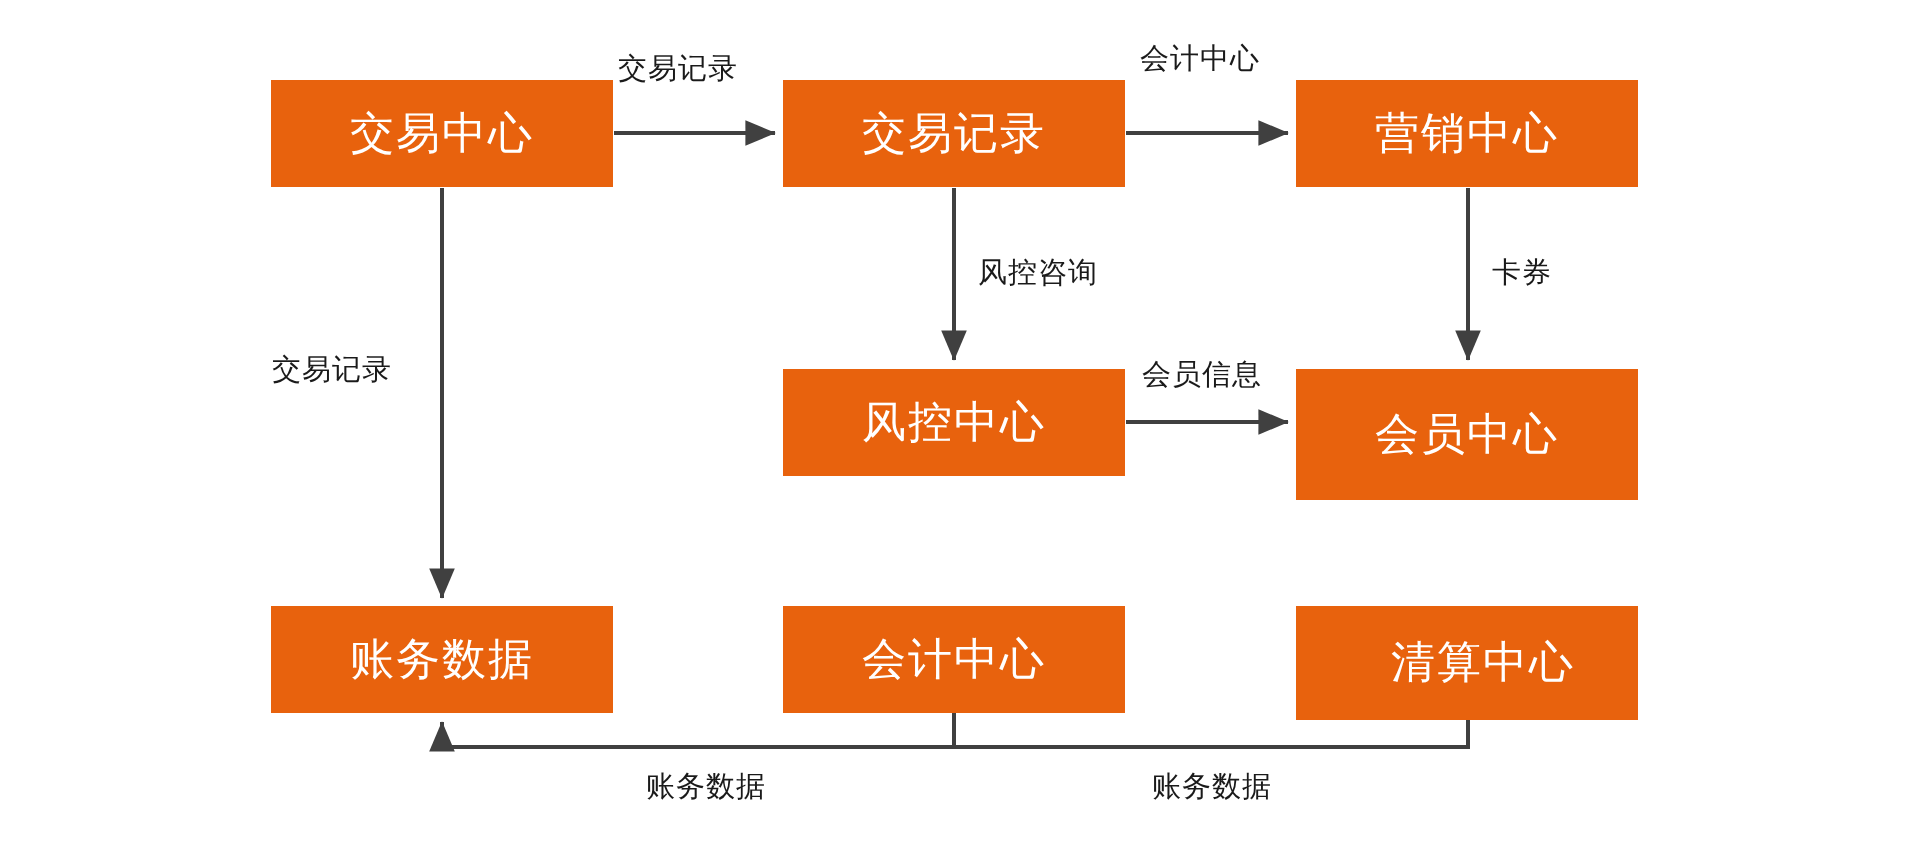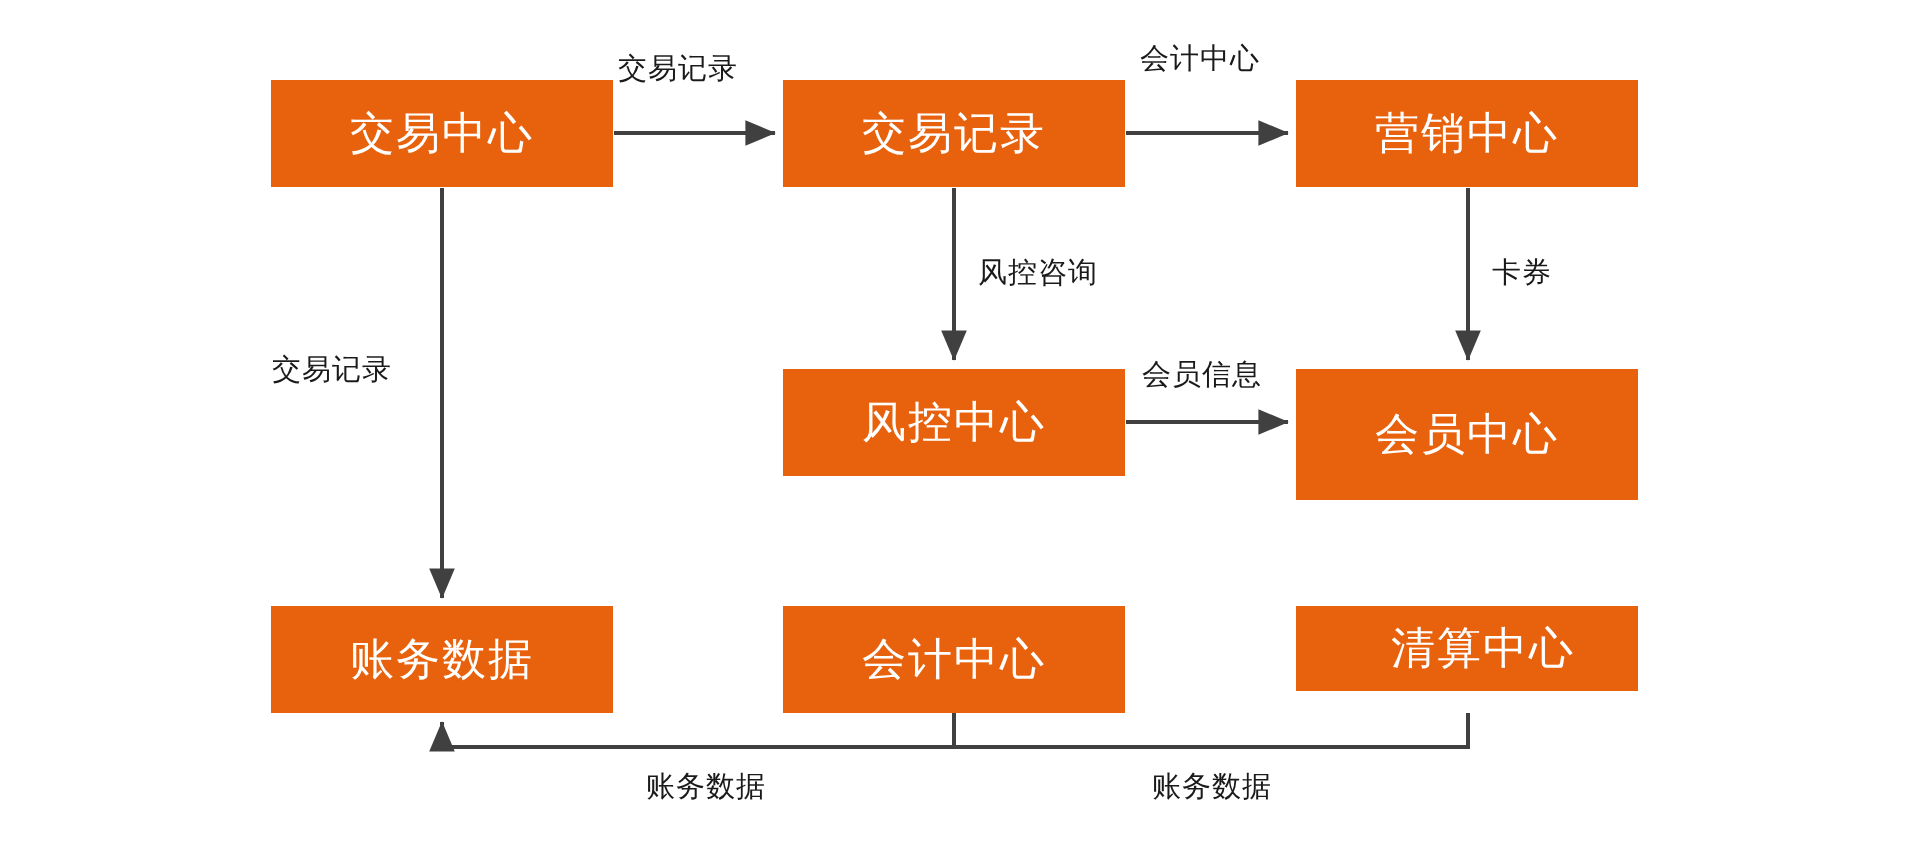--- a/index.html
+++ b/index.html
@@ -107,21 +107,21 @@
   </div>
 
   <div class="node" style="left:271px; top:606px; width:342px; height:107px;">
     <span class="node-label">账务数据</span>
   </div>
 
   <div class="node" style="left:783px; top:606px; width:342px; height:107px;">
     <span class="node-label">会计中心</span>
   </div>
 
-  <div class="node" style="left:1296px; top:606px; width:342px; height:85px;padding-left:32px;">
+  <div class="node" style="left:1296px; top:606px; width:342px; height:114px;padding-left:32px;">
     <span class="node-label">清算中心</span>
   </div>
 
   <div class="edge-label" style="left:618px; top:54px;">交易记录</div>
 
   <div class="edge-label" style="left:1140px; top:44px;">会计中心</div>
 
   <div class="edge-label" style="left:978px; top:258px;">风控咨询</div>
 
   <div class="edge-label" style="left:1492px; top:258px;">卡券</div>

